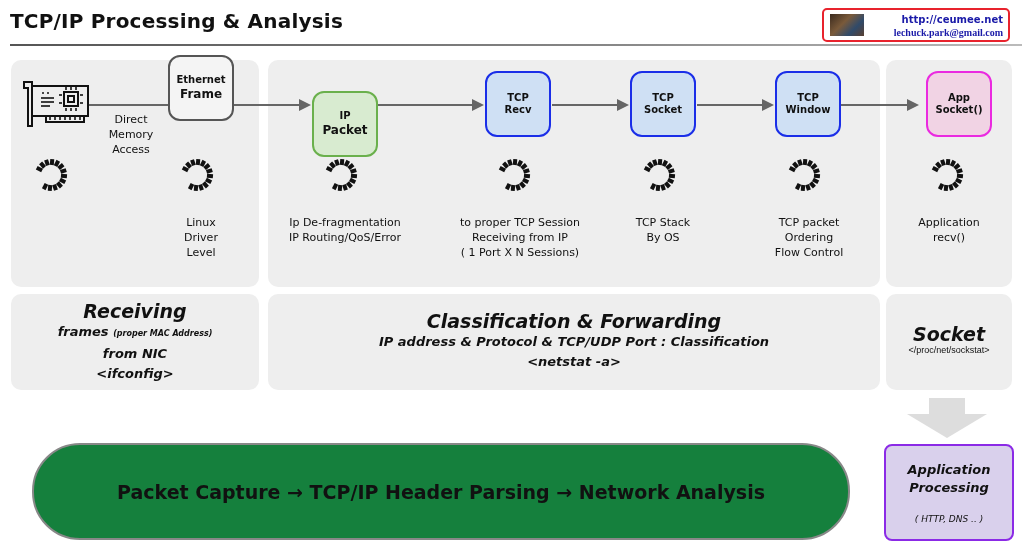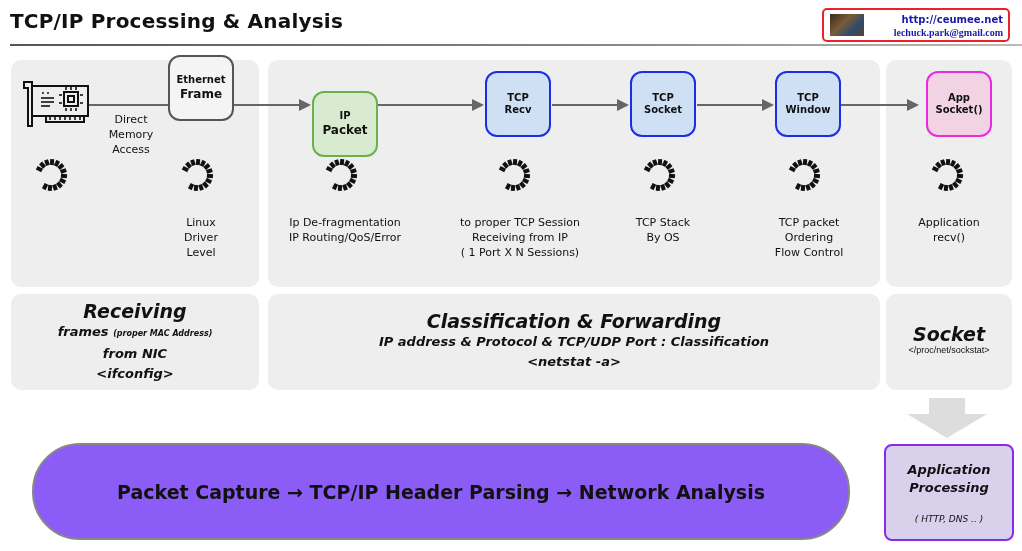--- a/index.html
+++ b/index.html
@@ -27,21 +27,21 @@
   .edge { position:absolute; height:2px; background:#666; }
   .arrowhead { position:absolute; width:0; height:0; border-top:6px solid transparent; border-bottom:6px solid transparent;
                border-left:12px solid #666; }
   .spinner { position:absolute; width:34px; height:34px; }
   .caption { position:absolute; font-size:11px; text-align:center; line-height:15px; color:#111; }
   .big { position:absolute; text-align:center; }
   .big .h { font-size:19px; font-weight:bold; font-style:italic; }
   .big .s { font-size:13px; font-weight:bold; font-style:italic; line-height:20px; }
   .big .xs { font-size:8px; font-weight:bold; font-style:italic; }
   .bottom-pill { position:absolute; left:32px; top:443px; width:818px; height:97px; box-sizing:border-box;
-                 border:2.5px solid #888; border-radius:48px; background:#8b5cf6;
+                 border:2.5px solid #888; border-radius:48px; background:#15803d;
                  display:flex; align-items:center; justify-content:center; font-size:19px; font-weight:bold; }
   .down-arrow { position:absolute; left:907px; top:398px; width:80px; height:40px; }
   .app-proc { position:absolute; left:884px; top:444px; width:130px; height:97px; box-sizing:border-box;
               border:2.5px solid #8b2ae6; border-radius:8px; background:#d9d0ec;
               display:flex; flex-direction:column; align-items:center; justify-content:center; text-align:center; }
   .app-proc .h { font-size:13px; font-style:italic; font-weight:bold; line-height:18px; }
   .app-proc .s { font-size:9px; font-style:italic; margin-top:17px; }
 </style>
 </head>
 <body>

